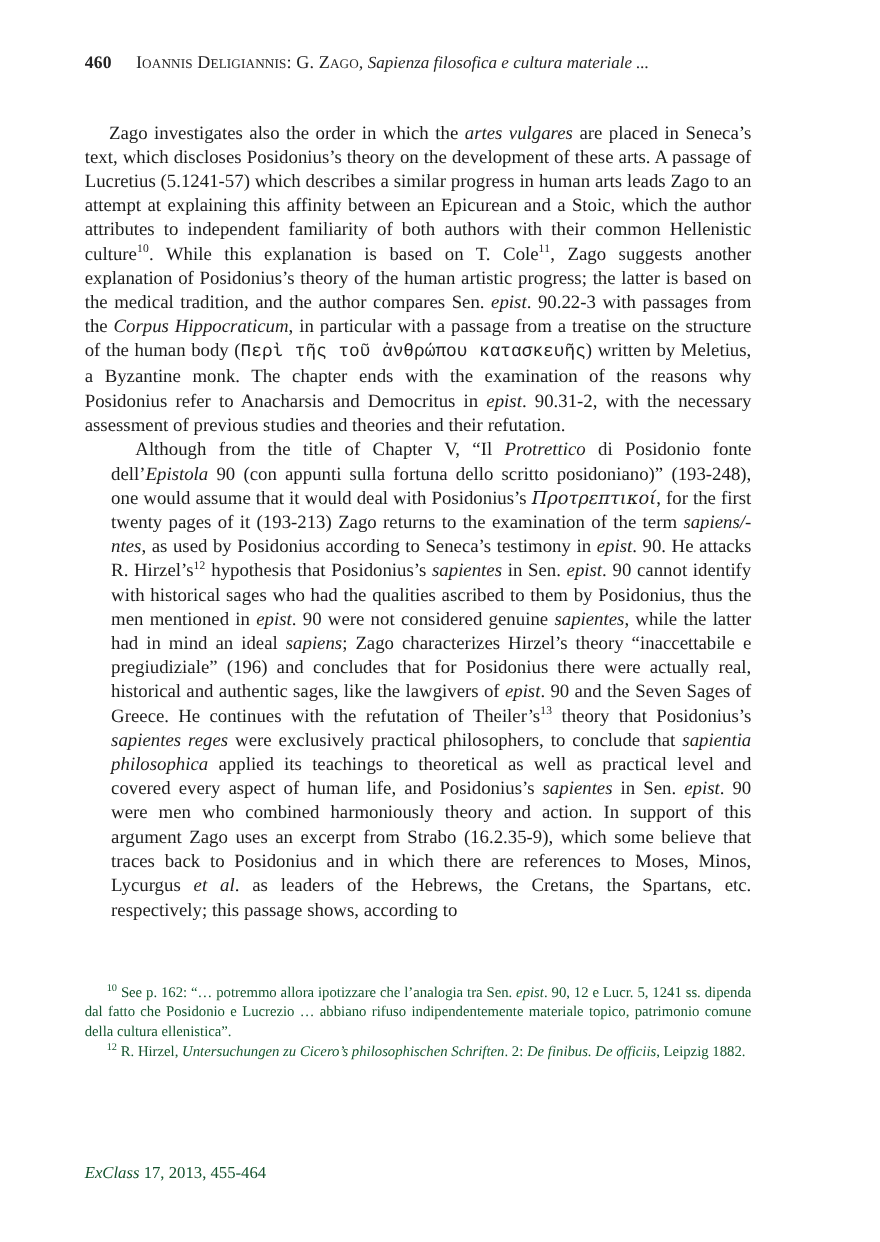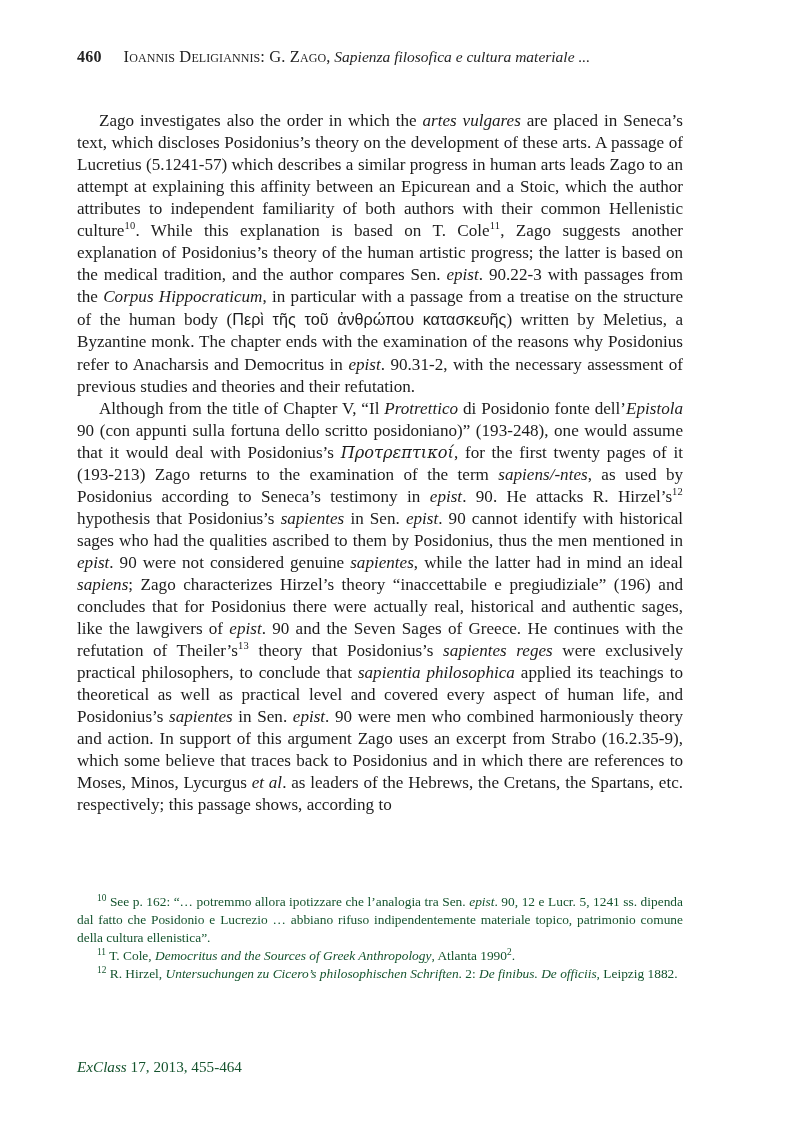--- a/index.html
+++ b/index.html
@@ -62,26 +62,26 @@
     margin: 0;
     text-indent: 22px;
     text-align: justify;
     font-size: 17.1px;
     line-height: 22.05px;
     color: #1c1c1c;
     hyphens: none;
     -webkit-hyphens: none;
     word-spacing: 0.1px;
   }
-  p.para + p.para { margin-top: 0; }
+  p.para + p.para { margin-top: 0; margin-left: 24px; }
 
   i, .it { font-style: italic; }
 
   .greek {
-    font-family: Liberation Sans, sans-serif;
+    font-family: Liberation Mono, monospace;
     font-size: 16.2px;
   }
   .greek-it {
     font-family: "DejaVu Serif", "Liberation Serif", serif;
     font-style: italic;
     font-size: 16.2px;
   }
 
   sup.fn {
     font-size: 10.5px;
@@ -144,21 +144,20 @@
     <p class="para"><span>Zago investigates also the order in which the </span><i>artes vulgares</i><span> are placed in Seneca’s text, which discloses Posidonius’s theory on the development of these arts. A passage of Lucretius (5.1241-57) which describes a similar progress in human arts leads Zago to an attempt at explaining this affinity between an Epicurean and a Stoic, which the author attributes to independent familiarity of both authors with their common Hellenistic culture</span><sup class="fn">10</sup><span>. While this explanation is based on T. Cole</span><sup class="fn">11</sup><span>, Zago suggests another explanation of Posidonius’s theory of the human artistic progress; the latter is based on the medical tradition, and the author compares Sen. </span><i>epist</i><span>. 90.22-3 with passages from the </span><i>Corpus Hippocraticum</i><span>, in particular with a passage from a treatise on the structure of the human body (</span><span class="greek">Περὶ τῆς τοῦ ἀνθρώπου κατασκευῆς</span><span>) written by Meletius, a Byzantine monk. The chapter ends with the examination of the reasons why Posidonius refer to Anacharsis and Democritus in </span><i>epist</i><span>. 90.31-2, with the necessary assessment of previous studies and theories and their refutation.</span></p>
 
     <p class="para"><span>Although from the title of Chapter V, “Il </span><i>Protrettico</i><span> di Posidonio fonte dell’</span><i>Epistola</i><span> 90 (con appunti sulla fortuna dello scritto posidoniano)” (193-248), one would assume that it would deal with Posidonius’s </span><span class="greek-it">Προτρεπτικοί</span><span>, for the first twenty pages of it (193-213) Zago returns to the examination of the term </span><i>sapiens/-ntes</i><span>, as used by Posidonius according to Seneca’s testimony in </span><i>epist</i><span>. 90. He attacks R. Hirzel’s</span><sup class="fn">12</sup><span> hypothesis that Posidonius’s </span><i>sapientes</i><span> in Sen. </span><i>epist</i><span>. 90 cannot identify with historical sages who had the qualities ascribed to them by Posidonius, thus the men mentioned in </span><i>epist</i><span>. 90 were not considered genuine </span><i>sapientes</i><span>, while the latter had in mind an ideal </span><i>sapiens</i><span>; Zago characterizes Hirzel’s theory “inaccettabile e pregiudiziale” (196) and concludes that for Posidonius there were actually real, historical and authentic sages, like the lawgivers of </span><i>epist</i><span>. 90 and the Seven Sages of Greece. He continues with the refutation of Theiler’s</span><sup class="fn">13</sup><span> theory that Posidonius’s </span><i>sapientes reges</i><span> were exclusively practical philosophers, to conclude that </span><i>sapientia philosophica</i><span> applied its teachings to theoretical as well as practical level and covered every aspect of human life, and Posidonius’s </span><i>sapientes</i><span> in Sen. </span><i>epist</i><span>. 90 were men who combined harmoniously theory and action. In support of this argument Zago uses an excerpt from Strabo (16.2.35-9), which some believe that traces back to Posidonius and in which there are references to Moses, Minos, Lycurgus </span><i>et al</i><span>. as leaders of the Hebrews, the Cretans, the Spartans, etc. respectively; this passage shows, according to</span></p>
 
   </div>
 
   <div class="footnotes">
 
     <p class="fnote"><sup>10</sup><span> See p. 162: “… potremmo allora ipotizzare che l’analogia tra Sen. </span><i>epist</i><span>. 90, 12 e Lucr. 5, 1241 ss. dipenda dal fatto che Posidonio e Lucrezio … abbiano rifuso indipendentemente materiale topico, patrimonio comune della cultura ellenistica”.</span></p>
 
-    <p class="fnote"><sup>11</sup><span> T. Cole, </span><i>Democritus and the Sources of Greek Anthropology</i><span>, Atlanta 1990</span><span class="sup-ed">2</span><span>.</span></p>
 
     <p class="fnote"><sup>12</sup><span> R. Hirzel, </span><i>Untersuchungen zu Cicero’s philosophischen Schriften</i><span>. 2: </span><i>De finibus. De officiis</i><span>, Leipzig 1882.</span></p>
 
 
   </div>
 
   <div class="footer"><span class="jrnl">ExClass</span><span> 17, 2013, 455-464</span></div>
 
 </div>
 

